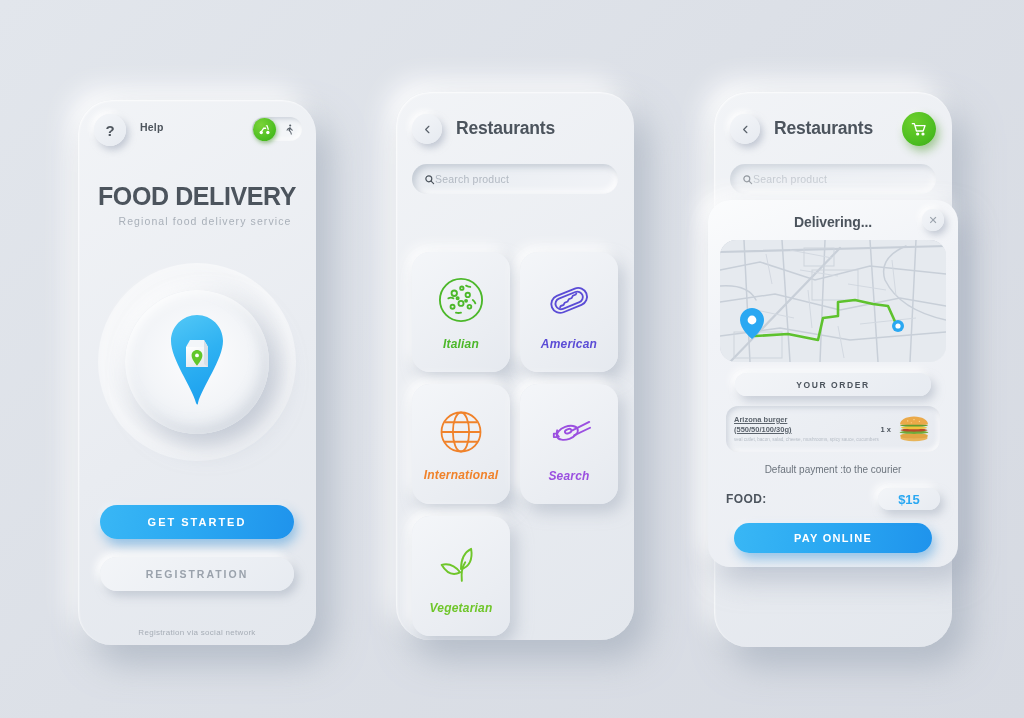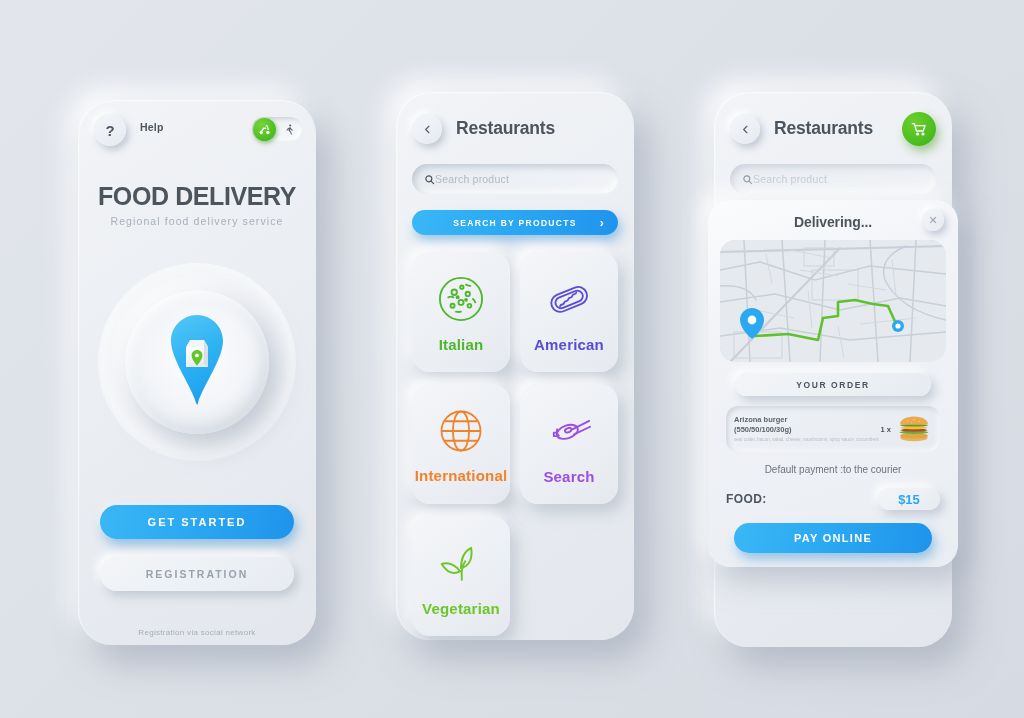--- a/index.html
+++ b/index.html
@@ -65,21 +65,21 @@
     box-shadow: inset 2px 2px 4px rgba(166,175,190,.5), inset -2px -2px 4px rgba(255,255,255,.95);
     display:flex; align-items:center; }
   .p1-toggle-knob { width:23px; height:23px; border-radius:50%; margin-left:1px;
     background: radial-gradient(circle at 35% 30%, #7ad338, #49bd1e 70%, #3da81a);
     box-shadow: 1px 2px 4px rgba(60,140,30,.5);
     display:flex; align-items:center; justify-content:center; }
   .p1-toggle-right { flex:1; display:flex; align-items:center; justify-content:center; }
 
   .p1-title { position:absolute; left:0; top:82px; width:100%; text-align:center;
     font-size:25px; font-weight:800; color:#4c545d; letter-spacing:-.4px; }
-  .p1-sub { position:absolute; left:18px; top:114px; width:202px; text-align:center;
+  .p1-sub { position:absolute; left:26px; top:114px; width:202px; text-align:center;
     font-size:10.5px; color:#a9b0b9; letter-spacing:1.1px; line-height:1.45; font-weight:500; }
 
   .p1-orb { position:absolute; left:47px; top:190px; width:144px; height:144px;
     border-radius:50%;
     background: radial-gradient(circle at 50% 45%, #fdfdfe 0%, #f3f5f8 48%, #e8ecf1 78%, #e2e6ec 100%);
     box-shadow:
       10px 12px 26px rgba(163,172,187,.55),
       -8px -10px 22px rgba(255,255,255,.95),
       inset 4px 5px 12px rgba(255,255,255,.9),
       inset -5px -6px 14px rgba(170,178,192,.35); }
@@ -116,21 +116,21 @@
   .sp-chev { position:absolute; right:13px; top:50%; transform:translateY(-50%);
     font-size:12px; font-weight:700; }
 
   
   .cat-grid { position:absolute; left:16px; top:160px; width:206px;
     display:grid; grid-template-columns:1fr 1fr; gap:12px 10px; }
   .cat-card { height:120px; border-radius:18px;
     background: linear-gradient(145deg, #f4f6f9 0%, #eaedf2 70%, #e5e9ef 100%);
     box-shadow: 6px 8px 16px rgba(166,175,190,.55), -5px -6px 13px rgba(255,255,255,.95);
     display:flex; flex-direction:column; align-items:center; justify-content:center; gap:10px; }
-  .cat-label { font-size:15px; font-weight:700; letter-spacing:.2px; }
+  .cat-label { font-size:12px; font-weight:700; letter-spacing:.2px;font-style:italic; }
 
   
   .deliv-panel { position:absolute; left:-6px; top:108px; width:250px;
     border-radius:22px;
     background: linear-gradient(160deg,#fbfcfd 0%, #f1f3f7 30%, #eaedf2 100%);
     box-shadow: 10px 14px 28px rgba(160,170,186,.55), -8px -8px 20px rgba(255,255,255,.9);
     padding: 10px 12px 14px; }
   .deliv-head { position:relative; height:24px; display:flex; align-items:center; justify-content:center; }
   .deliv-title { font-size:14px; font-weight:700; color:#4c545d; letter-spacing:-.1px; }
   .deliv-close { position:absolute; right:2px; top:-1px; width:22px; height:22px;
@@ -139,21 +139,21 @@
     background:#e4e8ee;
     box-shadow: inset 3px 4px 8px rgba(160,170,186,.5), inset -3px -3px 7px rgba(255,255,255,.9); }
   .order-btn { margin:11px auto 0; width:196px; height:23px; display:flex;
     align-items:center; justify-content:center; font-size:8.5px; font-weight:800;
     letter-spacing:1.6px; color:#4c545d; }
   .order-item { margin:10px auto 0; width:214px; height:46px; border-radius:12px;
     background: linear-gradient(145deg,#eef1f5,#e7eaf0);
     box-shadow: inset 2px 2px 5px rgba(166,175,190,.45), inset -2px -2px 5px rgba(255,255,255,.9);
     display:flex; align-items:center; padding:0 8px; }
   .oi-text { flex:1; }
-  .oi-name { font-size:7.5px; font-weight:700; color:#5b636c; line-height:1.35; }
+  .oi-name { font-size:7.5px; font-weight:700; color:#5b636c; line-height:1.35;text-decoration:underline; }
   .oi-ingr { font-size:4.6px; color:#b7bec7; line-height:1.4; margin-top:2px; }
   .oi-qty { font-size:7.5px; font-weight:800; color:#4c545d; margin-right:5px; }
   .oi-img { width:36px; height:28px; border-radius:5px; position:relative;
     background: radial-gradient(ellipse at 50% 52%, rgba(140,220,90,.45) 0%, rgba(140,220,90,0) 62%); }
   .pay-note { margin-top:12px; text-align:center; font-size:10px; color:#6c747d; font-weight:500; }
   .total-row { margin-top:13px; display:flex; align-items:center; justify-content:space-between;
     padding: 0 6px; }
   .total-lbl { font-size:12px; font-weight:800; color:#4c545d; letter-spacing:.4px; }
   .total-val { width:62px; height:22px; display:flex; align-items:center; justify-content:center;
     font-size:13px; font-weight:800; color:#2aa8f2; }
@@ -244,24 +244,20 @@
       <div class="hdr-title">Restaurants</div>
 
       <div class="search-bar neu-inset">
         <svg width="11" height="11" viewBox="0 0 24 24" fill="none" stroke="#4c545d" stroke-width="2.6" stroke-linecap="round">
           <circle cx="10.5" cy="10.5" r="6.5"></circle>
             <line x1="15.5" y1="15.5" x2="21" y2="21"></line>
         </svg>
         <span class="search-ph">Search product</span>
       </div>
 
-      <div class="search-products blue-pill">
-        <span>SEARCH BY PRODUCTS</span>
-        <span class="sp-chev">›</span>
-      </div>
 
       <div class="cat-grid">
 
         <div class="cat-card">
           <svg width="54" height="54" viewBox="0 0 64 64" fill="none" stroke="#4cb82a" stroke-width="2.2">
             <circle cx="32" cy="32" r="25"></circle>
             <circle cx="24" cy="24" r="3.2"></circle>
               <circle cx="40" cy="26" r="2.6"></circle>
             <circle cx="32" cy="36" r="3"></circle>
               <circle cx="22" cy="40" r="2.4"></circle>

